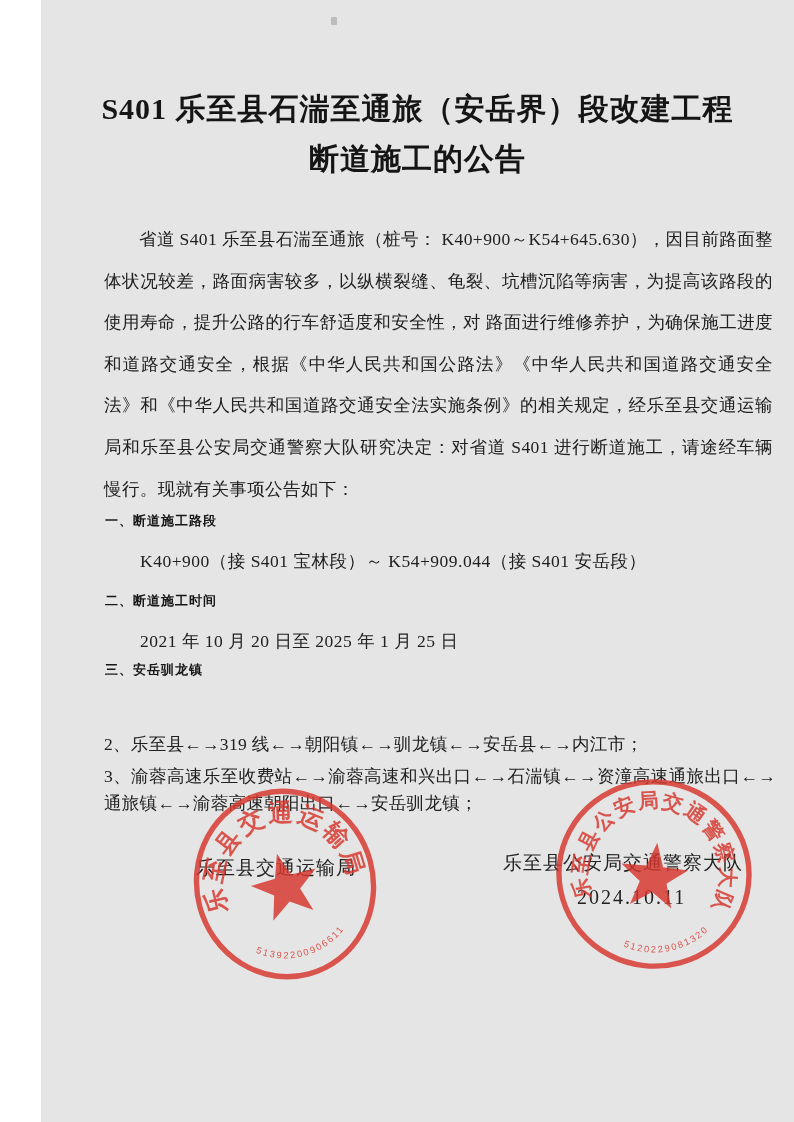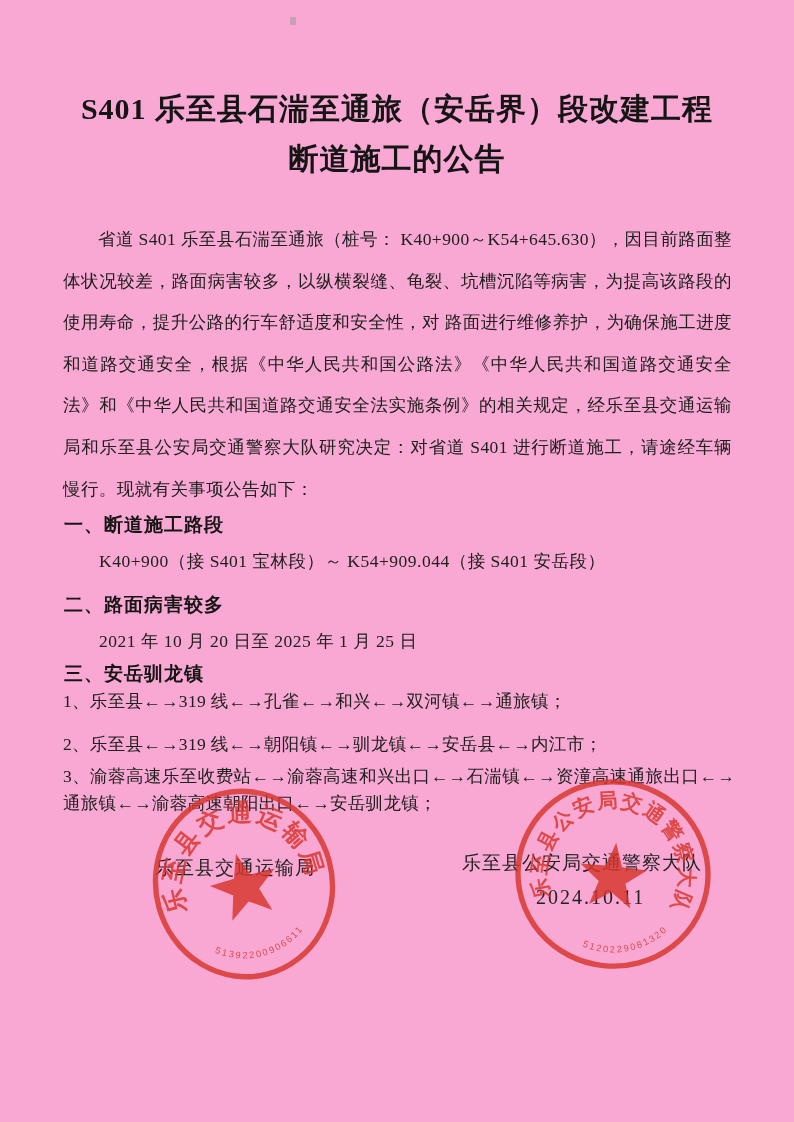--- a/index.html
+++ b/index.html
@@ -1,33 +1,33 @@
 <!DOCTYPE html>
 <html><head>
 <meta charset="utf-8">
 <style>
   html,body{margin:0;padding:0;}
   body{
     width:794px;height:1122px;background:#ffffff;position:relative;overflow:hidden;
     font-family:"Liberation Serif","DejaVu Serif",serif;color:#1c1c1c;
   }
-  .page{position:absolute;inset:0;background:#f9a8d4;}
+  .page{position:absolute;inset:0;background:#e5e5e5;margin-left:41px;}
   .doc-title{
     position:absolute;top:84px;left:40px;right:40px;text-align:center;
     font-weight:bold;font-size:30px;line-height:50px;letter-spacing:1px;color:#151515;
   }
   .intro{
     position:absolute;top:219px;left:63px;width:669px;
     font-size:17.5px;line-height:41.6px;text-align:justify;text-indent:35px;
     letter-spacing:0.4px;color:#202020;font-family:Liberation Serif, serif;
   }
   .sec-heading{
     position:absolute;left:64px;
     font-family:"Liberation Sans","DejaVu Sans",sans-serif;
-    font-weight:bold;font-size:19px;color:#161616;letter-spacing:1px;
+    font-weight:bold;font-size:13px;color:#161616;letter-spacing:1px;
   }
   .sec-content{
     position:absolute;left:99px;font-size:17.5px;color:#202020;letter-spacing:0.5px;
   }
   .route{
     position:absolute;left:63px;width:672px;font-size:17.5px;line-height:26.5px;
     color:#202020;letter-spacing:0.3px;text-align:justify;
   }
   .sig{
     position:absolute;font-size:19px;color:#222;letter-spacing:1px;z-index:1;
@@ -55,26 +55,25 @@
   <div class="doc-title">
     <div>S401 乐至县石湍至通旅（安岳界）段改建工程</div>
     <div>断道施工的公告</div>
   </div>
 
   <div class="intro">省道 S401 乐至县石湍至通旅（桩号： K40+900～K54+645.630），因目前路面整体状况较差，路面病害较多，以纵横裂缝、龟裂、坑槽沉陷等病害，为提高该路段的使用寿命，提升公路的行车舒适度和安全性，对 路面进行维修养护，为确保施工进度和道路交通安全，根据《中华人民共和国公路法》《中华人民共和国道路交通安全法》和《中华人民共和国道路交通安全法实施条例》的相关规定，经乐至县交通运输局和乐至县公安局交通警察大队研究决定：对省道 S401 进行断道施工，请途经车辆慢行。现就有关事项公告如下：</div>
 
   <div class="sec-heading" style="top:512px;">一、断道施工路段</div>
   <div class="sec-content" style="top:549px;">K40+900（接 S401 宝林段）～ K54+909.044（接 S401 安岳段）</div>
 
-  <div class="sec-heading" style="top:592px;">二、路面病害较多</div>
+  <div class="sec-heading" style="top:592px;">二、断道施工时间</div>
   <div class="sec-content" style="top:629px;">2021 年 10 月 20 日至 2025 年 1 月 25 日</div>
 
   <div class="sec-heading" style="top:661px;">三、安岳驯龙镇</div>
 
-  <div class="route" style="top:688px;">1、乐至县←→319 线←→孔雀←→和兴←→双河镇←→通旅镇；</div>
   <div class="route" style="top:731px;">2、乐至县←→319 线←→朝阳镇←→驯龙镇←→安岳县←→内江市；</div>
   <div class="route" style="top:763px;">3、渝蓉高速乐至收费站←→渝蓉高速和兴出口←→石湍镇←→资潼高速通旅出口←→通旅镇←→渝蓉高速朝阳出口←→安岳驯龙镇；</div>
 
   <div class="sig" style="left:155px;top:855px;">乐至县交通运输局</div>
   <div class="sig" style="left:462px;top:850px;">乐至县公安局交通警察大队</div>
   <div class="sig-date">2024.10.11</div>
 
   <div class="seal seal-left">
     <svg width="196" height="196" viewBox="0 0 200 200">
       <ellipse cx="100" cy="100" rx="90" ry="95" fill="none" stroke="#d7352b" stroke-width="5.5"></ellipse>

